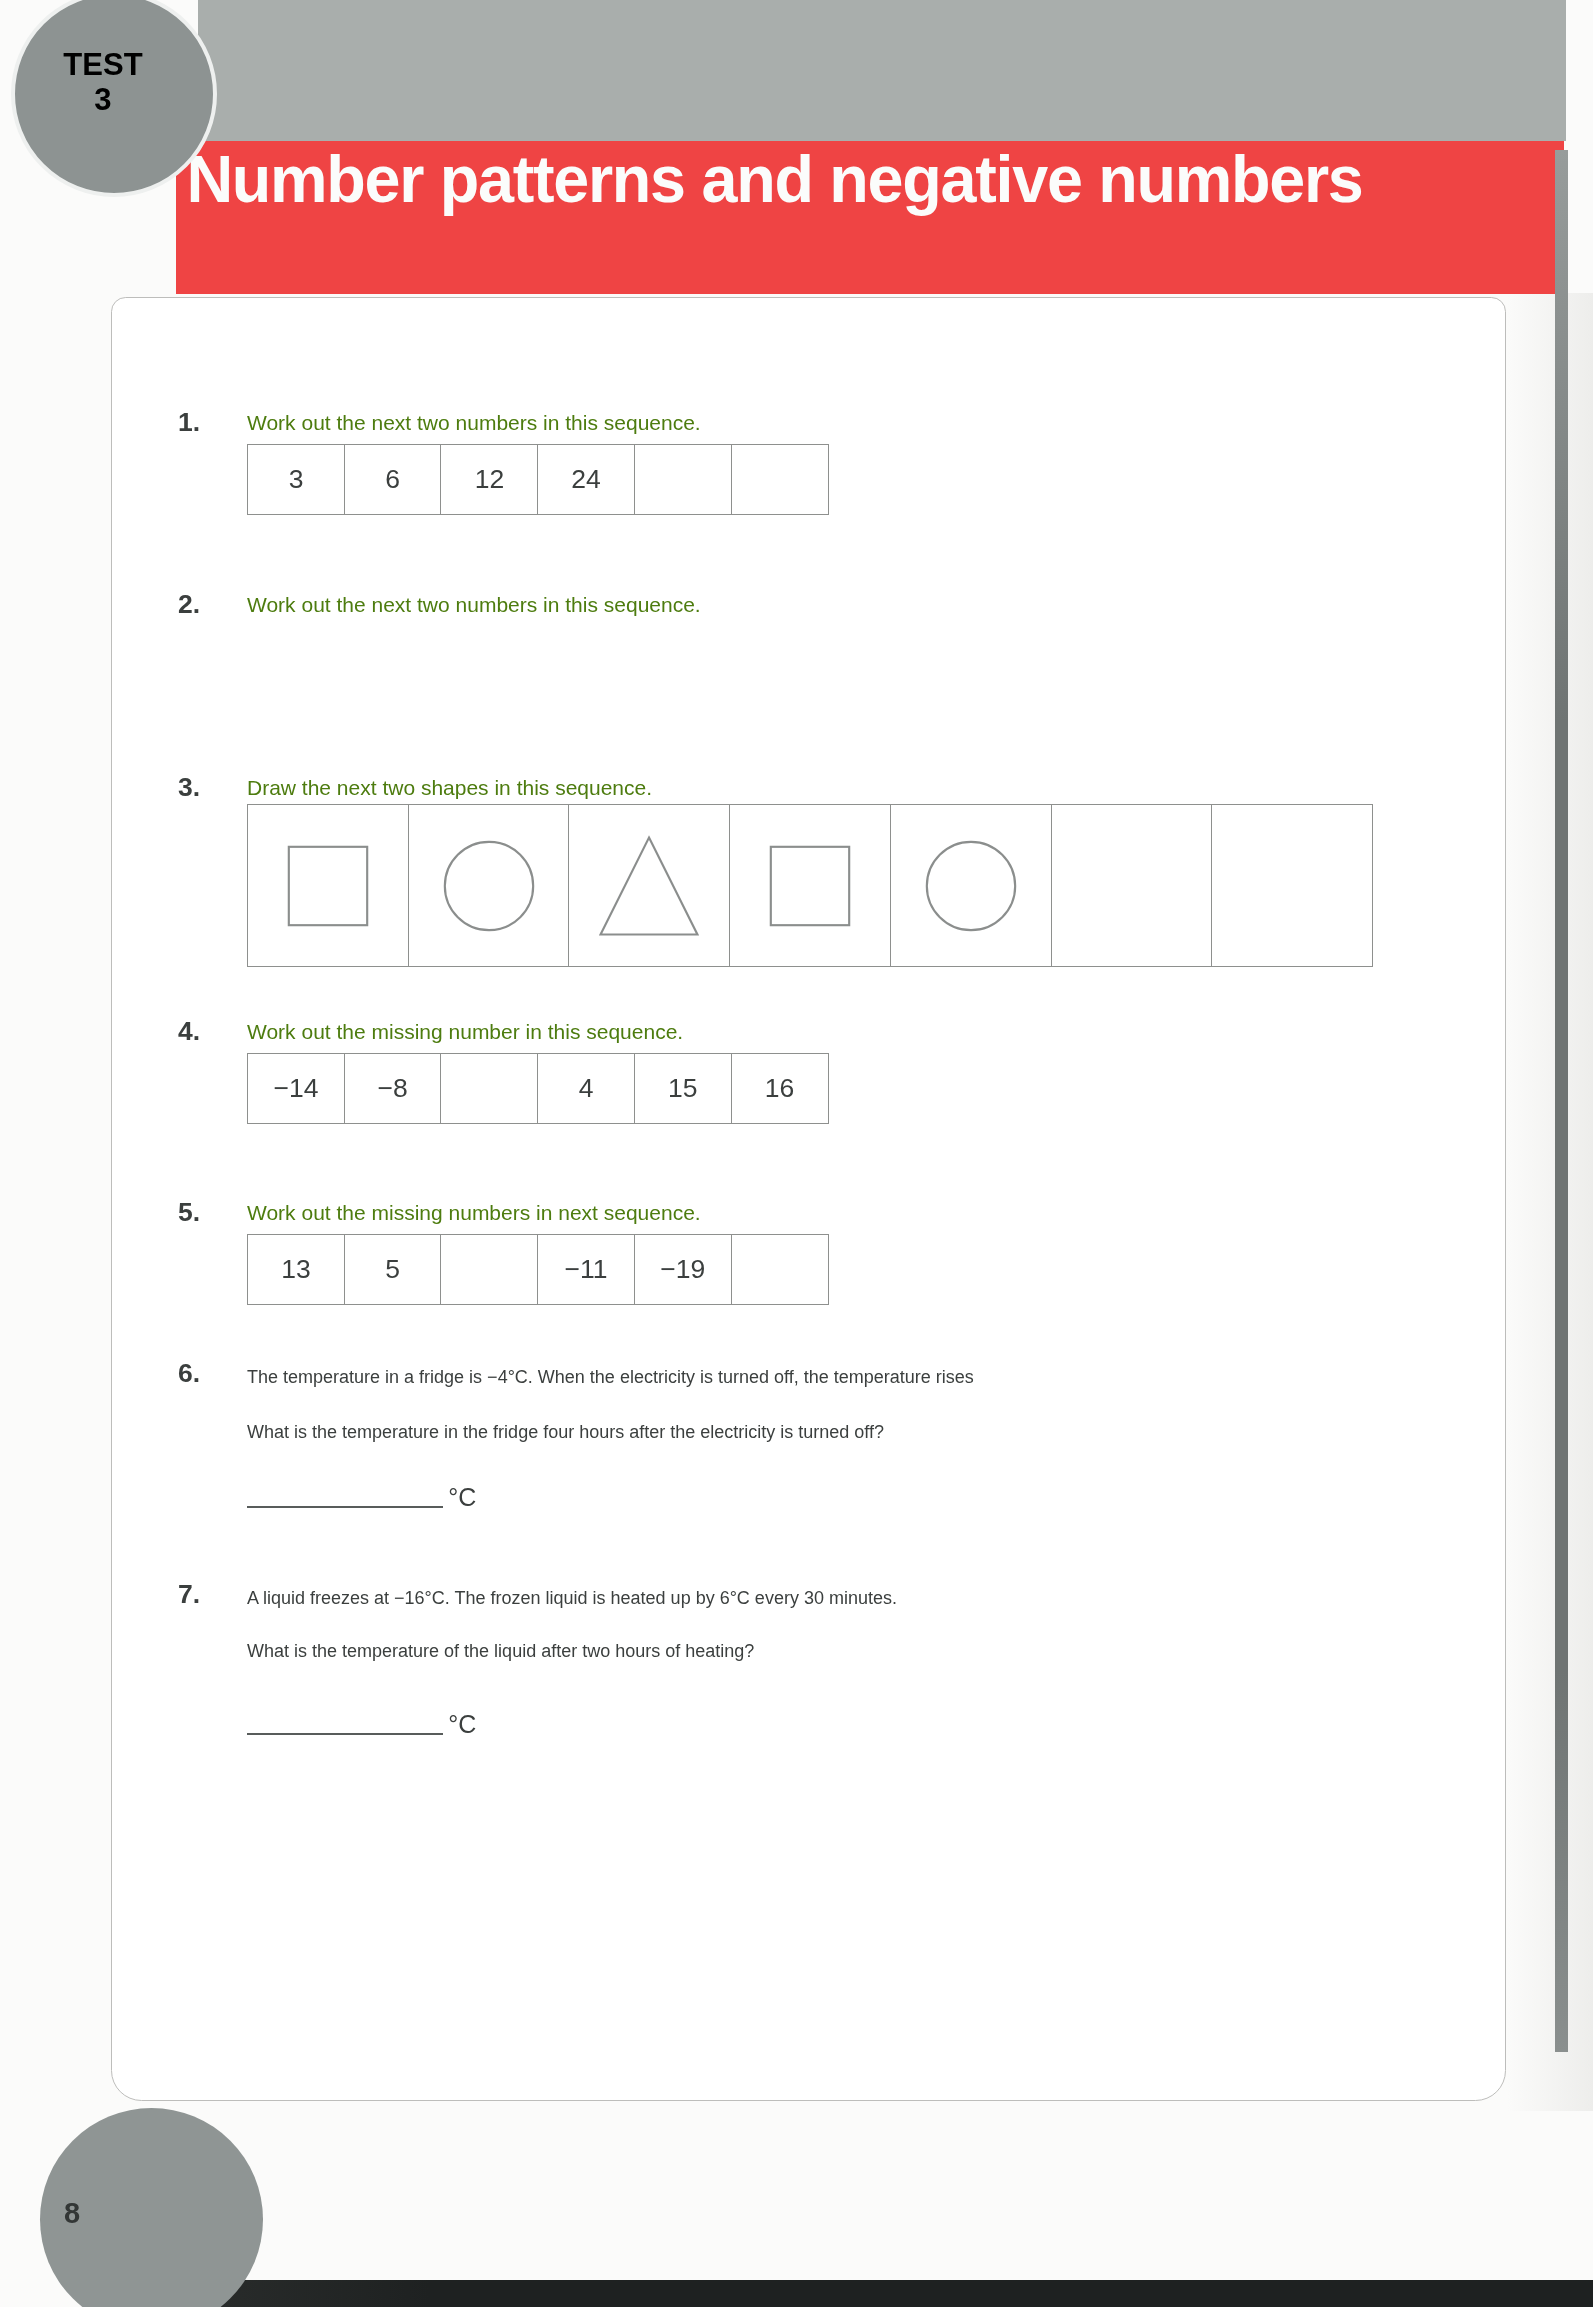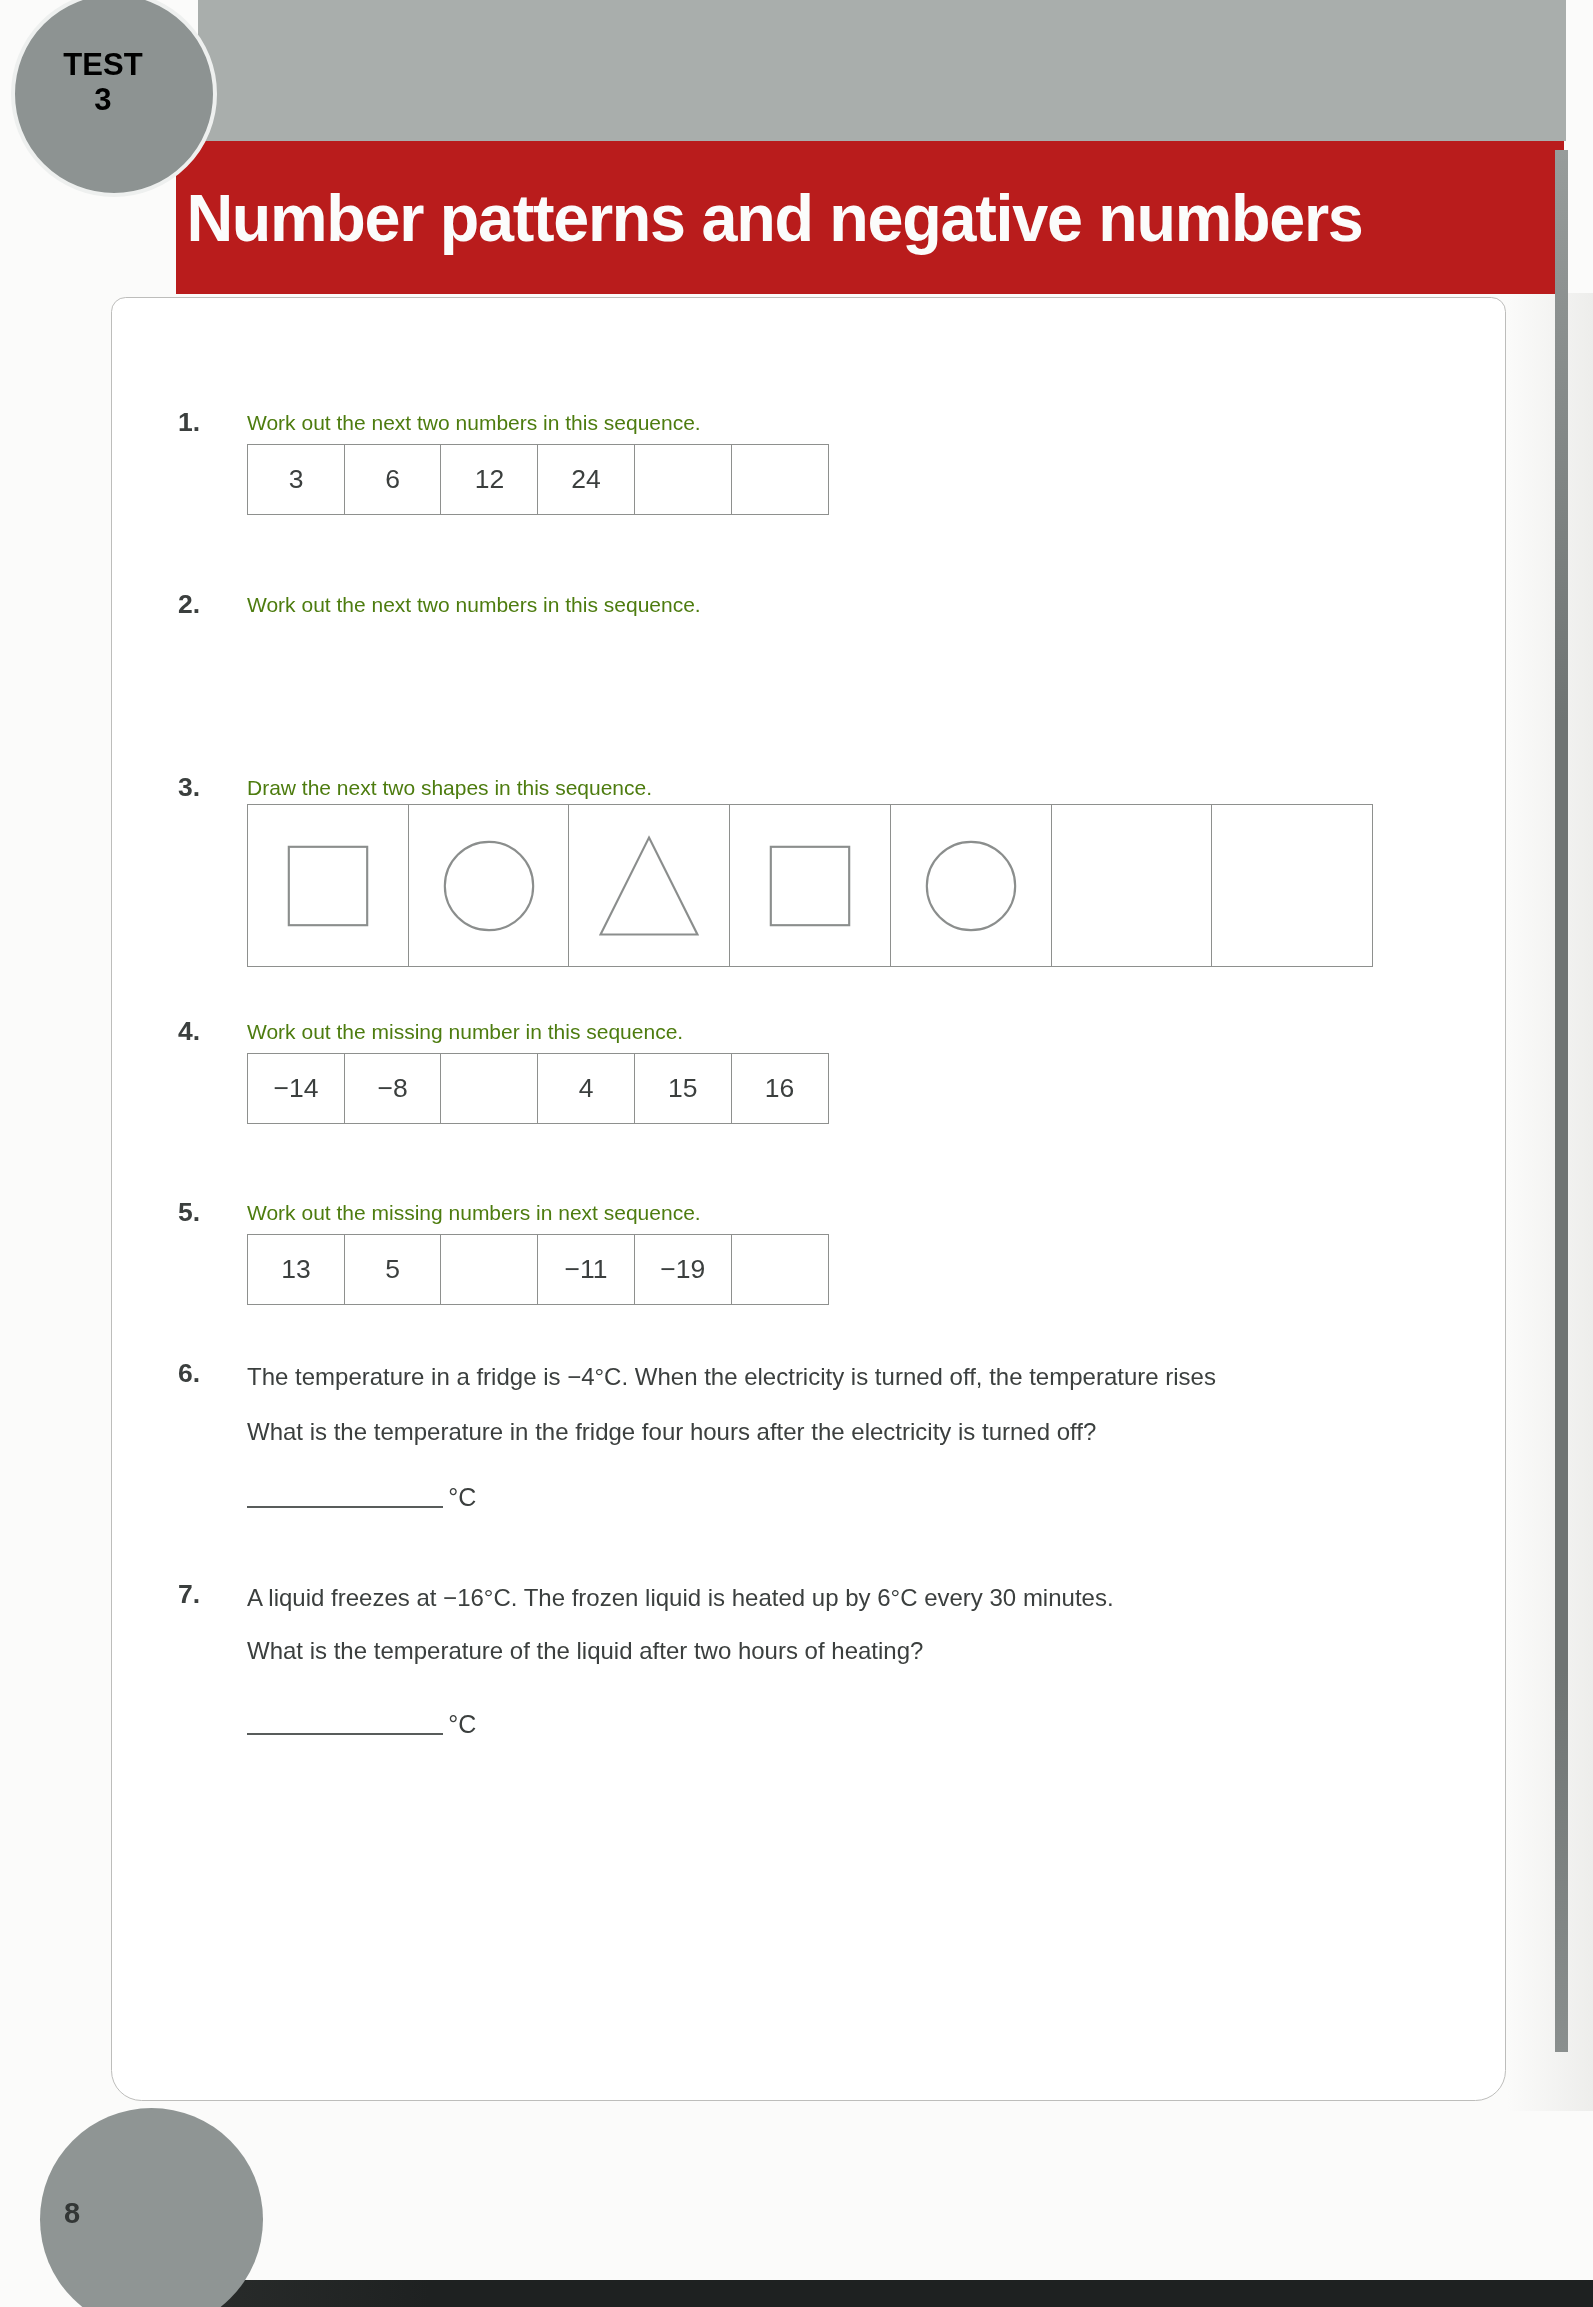--- a/index.html
+++ b/index.html
@@ -1,42 +1,42 @@
 <!DOCTYPE html>
 <html style="font-size:10.6px"><head>
 <meta charset="utf-8">
 <style>
   html,body{margin:0;padding:0}
   body{font-family:"Liberation Sans","DejaVu Sans",sans-serif;background:#e8e8e6}
   .page{position:relative;width:1594px;height:2307px;background:#fbfbfa;overflow:hidden;color:#3b3f3e}
 
   
   .band-top{position:absolute;left:198px;top:0;width:1368px;height:141px;background:#a9aeac;z-index:1}
-  .band-title{position:absolute;left:176px;top:141px;width:1388px;height:153px;background:#b91c1c;display:flex;align-items:center;z-index:1}
+  .band-title{position:absolute;left:176px;top:141px;width:1388px;height:153px;background:#ef4444;display:flex;z-index:1}
   .page-title{font-size:66px;font-weight:700;color:#fbfcfb;letter-spacing:-1.3px;padding-left:10.6px;white-space:nowrap;transform:scaleX(0.98);transform-origin:left center}
   .test-circle{position:absolute;left:10.6px;top:-9.3px;width:198px;height:198px;border-radius:50%;background:#8d9392;border:4.6px solid #eef0ef;display:flex;align-items:center;justify-content:center;z-index:3}
   .test-label{color:#000000;font-weight:700;font-size:31px;line-height:1.12;text-align:center;transform:translate(-10.6px,-10.6px)}
   .test-label span{display:block}
 
   
   .content-panel{position:absolute;left:111px;top:297px;width:1393px;height:1802px;background:#ffffff;border:1.3px solid #bdbdbb;border-radius:14.6px 14.6px 30.5px 30.5px;z-index:1}
   .right-curl{position:absolute;left:1507px;top:293px;width:87px;height:1818px;background:linear-gradient(to right,#fbfbfa,#ededeb);z-index:0}
   .edge-shadow{position:absolute;left:1555px;top:150px;width:13.3px;height:1902px;background:linear-gradient(to bottom,#979c9b,#6f7473 30%,#6f7473 80%,#8a8f8e);z-index:2}
 
   
   .corner-circle{position:absolute;left:40px;top:2108px;width:223px;height:223px;border-radius:50%;background:#8f9594;z-index:2}
   .bottom-bar{position:absolute;left:174px;top:2280px;width:1420px;height:26.5px;background:linear-gradient(to right,#2a2d2c,#1e2121 18%,#1e2121);z-index:1}
   .page-number{position:absolute;left:64px;top:2197px;font-size:29px;font-weight:700;color:#333736;z-index:3}
 
   
   .q{position:absolute;left:178px;width:1320px;z-index:2}
   .qnum{position:absolute;left:0;top:0;font-size:26.5px;font-weight:700;color:#3b3f3e}
   .qbody{margin-left:69px}
   .qtext{font-size:21px;line-height:32px;color:#4d7c0f}
-  .qline{font-size:24px;line-height:38px;color:#3b3f3e}
+  .qline{font-size:18px;line-height:38px;color:#3b3f3e}
 
   .cellrow{display:flex;margin-top:5.3px}
   .cell{width:96px;height:69px;border:1.3px solid #8e908e;margin-left:-1.3px;display:flex;align-items:center;justify-content:center;font-size:26.5px;color:#3b3f3e;background:#ffffff}
   .cellrow .cell:first-child{margin-left:0}
 
   .shaperow{display:flex;margin-top:0}
   .shaperow .cell{width:160px;height:161px}
   .shape{width:114px;height:114px}
   .shape .sq,.shape .ci,.shape .tr{display:none;fill:none;stroke:#8b8e8d;stroke-width:3px}
   .shape.square .sq{display:inline}

